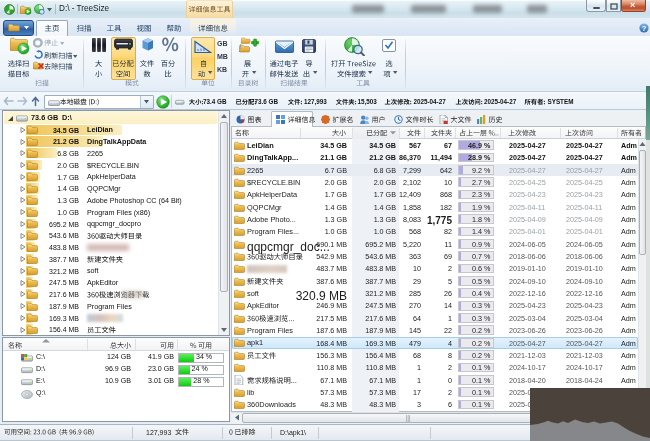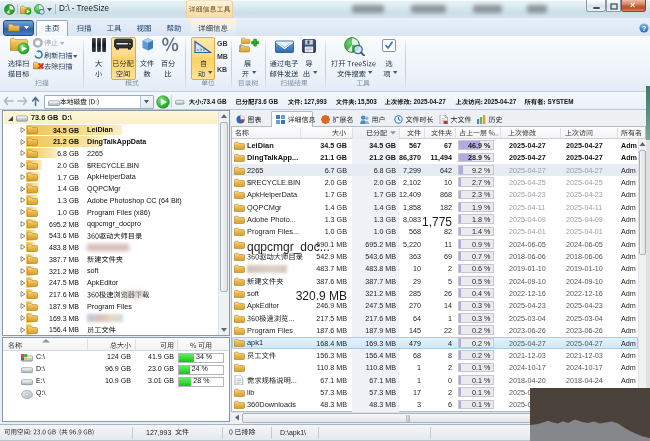--- a/index.html
+++ b/index.html
@@ -688,21 +688,21 @@
 <span style="position:absolute;left:509px;top:203.64999999999998px;font-size:7.2px;color:#9aa0a6;font-weight:400;white-space:pre;line-height:1;z-index:20;">2025-04-11</span>
 <span style="position:absolute;left:566px;top:203.64999999999998px;font-size:7.2px;color:#9aa0a6;font-weight:400;white-space:pre;line-height:1;z-index:20;">2025-04-11</span>
 <span style="position:absolute;left:621px;top:203.64999999999998px;font-size:7.2px;color:#1c1c1c;font-weight:400;white-space:pre;line-height:1;z-index:20;">Adm</span>
 <svg style="position:absolute;left:234px;top:214.89999999999998px;z-index:6;" width="12" height="9.5" viewBox="0 0 12 9.5">
       <path d="M.5 8.5 V2.2 Q.5 1.2 1.5 1.2 H4 L5.2 2.6 H9.5 Q10.5 2.6 10.5 3.6 V7.5 Q10.5 8.5 9.5 8.5 H1.5 Q.5 8.5 .5 7.5 Z" fill="url(#fg)" stroke="#aa7f26" stroke-width=".6"></path>
     </svg>
 <span style="position:absolute;left:247px;top:215.89999999999998px;font-size:7.4px;color:#1c1c1c;font-weight:400;white-space:pre;line-height:1;z-index:20;">Adobe Photo...</span>
 <span style="position:absolute;left:347px;top:215.99999999999997px;font-size:7.2px;color:#1c1c1c;font-weight:400;white-space:pre;line-height:1;z-index:20;transform:translateX(-100%);">1.3 GB</span>
 <span style="position:absolute;left:396px;top:215.99999999999997px;font-size:7.2px;color:#1c1c1c;font-weight:400;white-space:pre;line-height:1;z-index:20;transform:translateX(-100%);">1.3 GB</span>
 <span style="position:absolute;left:421px;top:215.99999999999997px;font-size:7.2px;color:#1c1c1c;font-weight:400;white-space:pre;line-height:1;z-index:20;transform:translateX(-100%);">8,083</span>
-<span style="position:absolute;left:452px;top:215.99999999999997px;font-size:12px;color:#1c1c1c;font-weight:400;white-space:pre;line-height:1;z-index:20;transform:translateX(-100%);">1,775</span>
+<span style="position:absolute;left:452px;top:215.99999999999997px;font-size:10px;color:#1c1c1c;font-weight:700;white-space:pre;line-height:1;z-index:20;transform:translateX(-100%);">1,775</span>
 <div style="position:absolute;left:458px;top:214.29999999999995px;width:36px;height:9.75px;z-index:4;background:#eaeaef;border:1px solid #c6c6ce"></div>
 <div style="position:absolute;left:459px;top:215.29999999999995px;width:1.5px;height:7.75px;z-index:5;background:#b2a8e2"></div>
 <span style="position:absolute;left:490.5px;top:215.99999999999997px;font-size:7.2px;color:#222;font-weight:400;white-space:pre;line-height:1;z-index:20;transform:translateX(-100%);">1.8 %</span>
 <span style="position:absolute;left:509px;top:215.99999999999997px;font-size:7.2px;color:#9aa0a6;font-weight:400;white-space:pre;line-height:1;z-index:20;">2025-04-09</span>
 <span style="position:absolute;left:566px;top:215.99999999999997px;font-size:7.2px;color:#9aa0a6;font-weight:400;white-space:pre;line-height:1;z-index:20;">2025-04-09</span>
 <span style="position:absolute;left:621px;top:215.99999999999997px;font-size:7.2px;color:#1c1c1c;font-weight:400;white-space:pre;line-height:1;z-index:20;">Adm</span>
 <svg style="position:absolute;left:234px;top:227.24999999999997px;z-index:6;" width="12" height="9.5" viewBox="0 0 12 9.5">
       <path d="M.5 8.5 V2.2 Q.5 1.2 1.5 1.2 H4 L5.2 2.6 H9.5 Q10.5 2.6 10.5 3.6 V7.5 Q10.5 8.5 9.5 8.5 H1.5 Q.5 8.5 .5 7.5 Z" fill="url(#fg)" stroke="#aa7f26" stroke-width=".6"></path>
     </svg>
 <span style="position:absolute;left:247px;top:228.24999999999997px;font-size:7.4px;color:#1c1c1c;font-weight:400;white-space:pre;line-height:1;z-index:20;">Program Files...</span>

